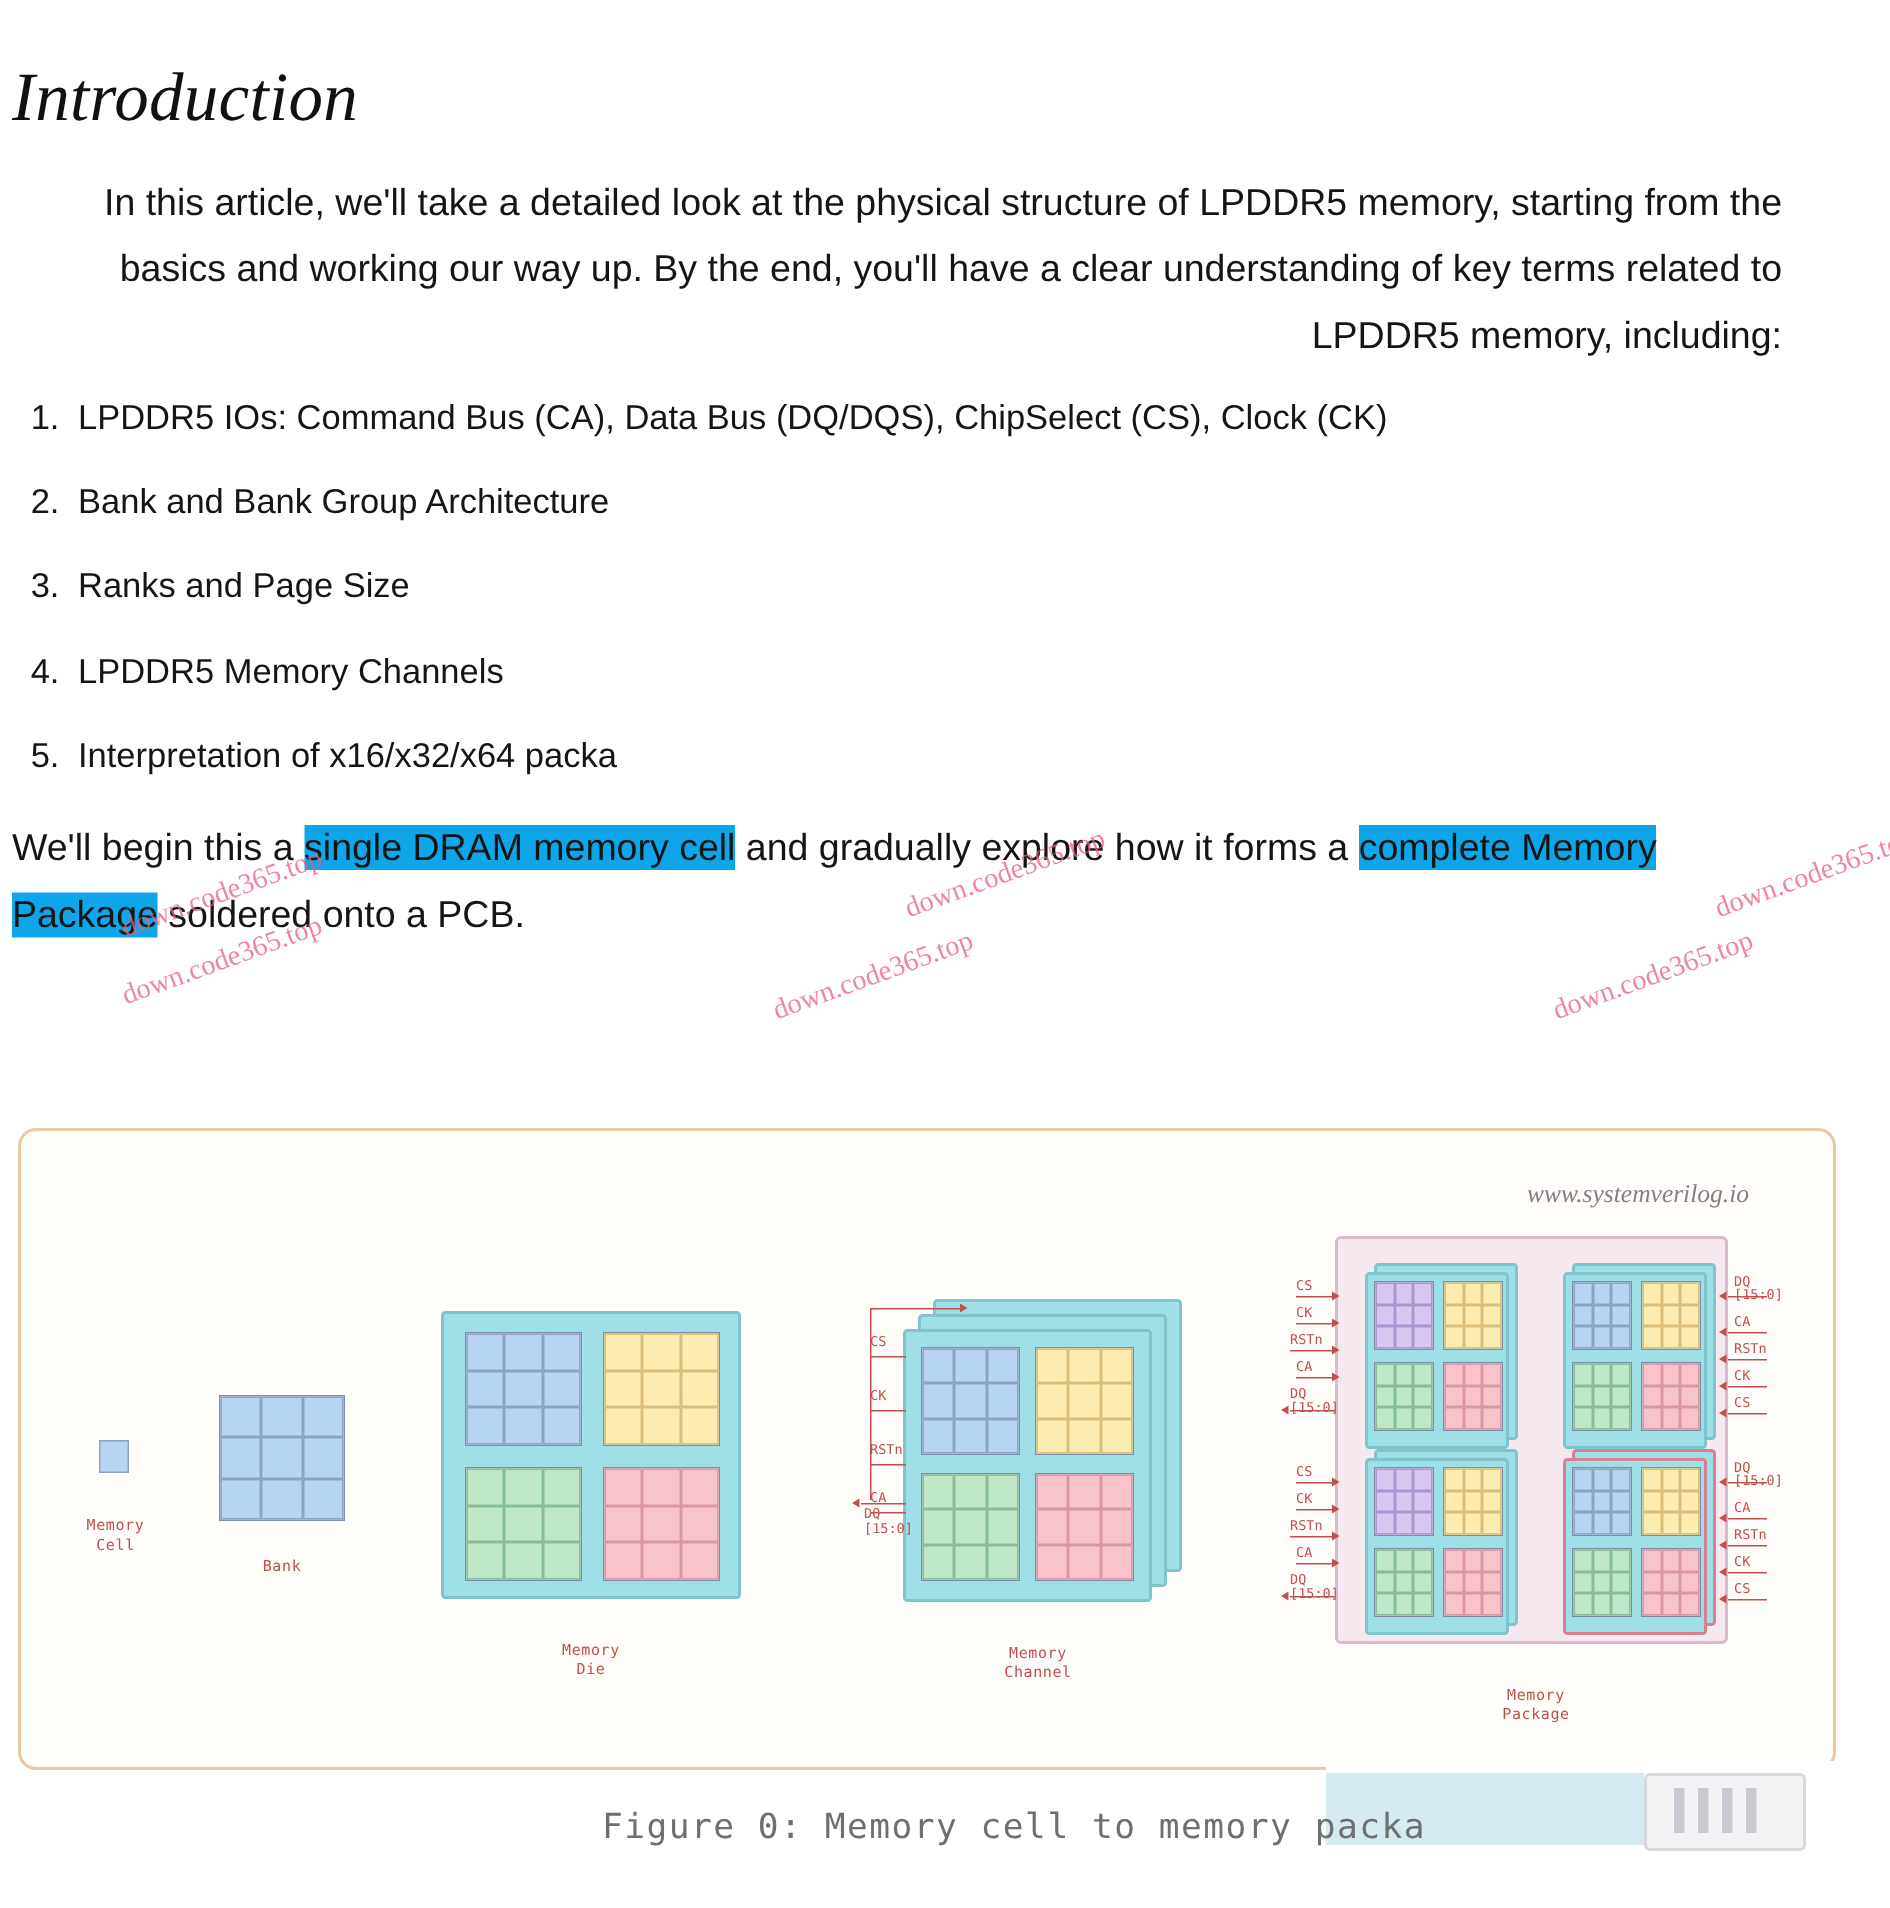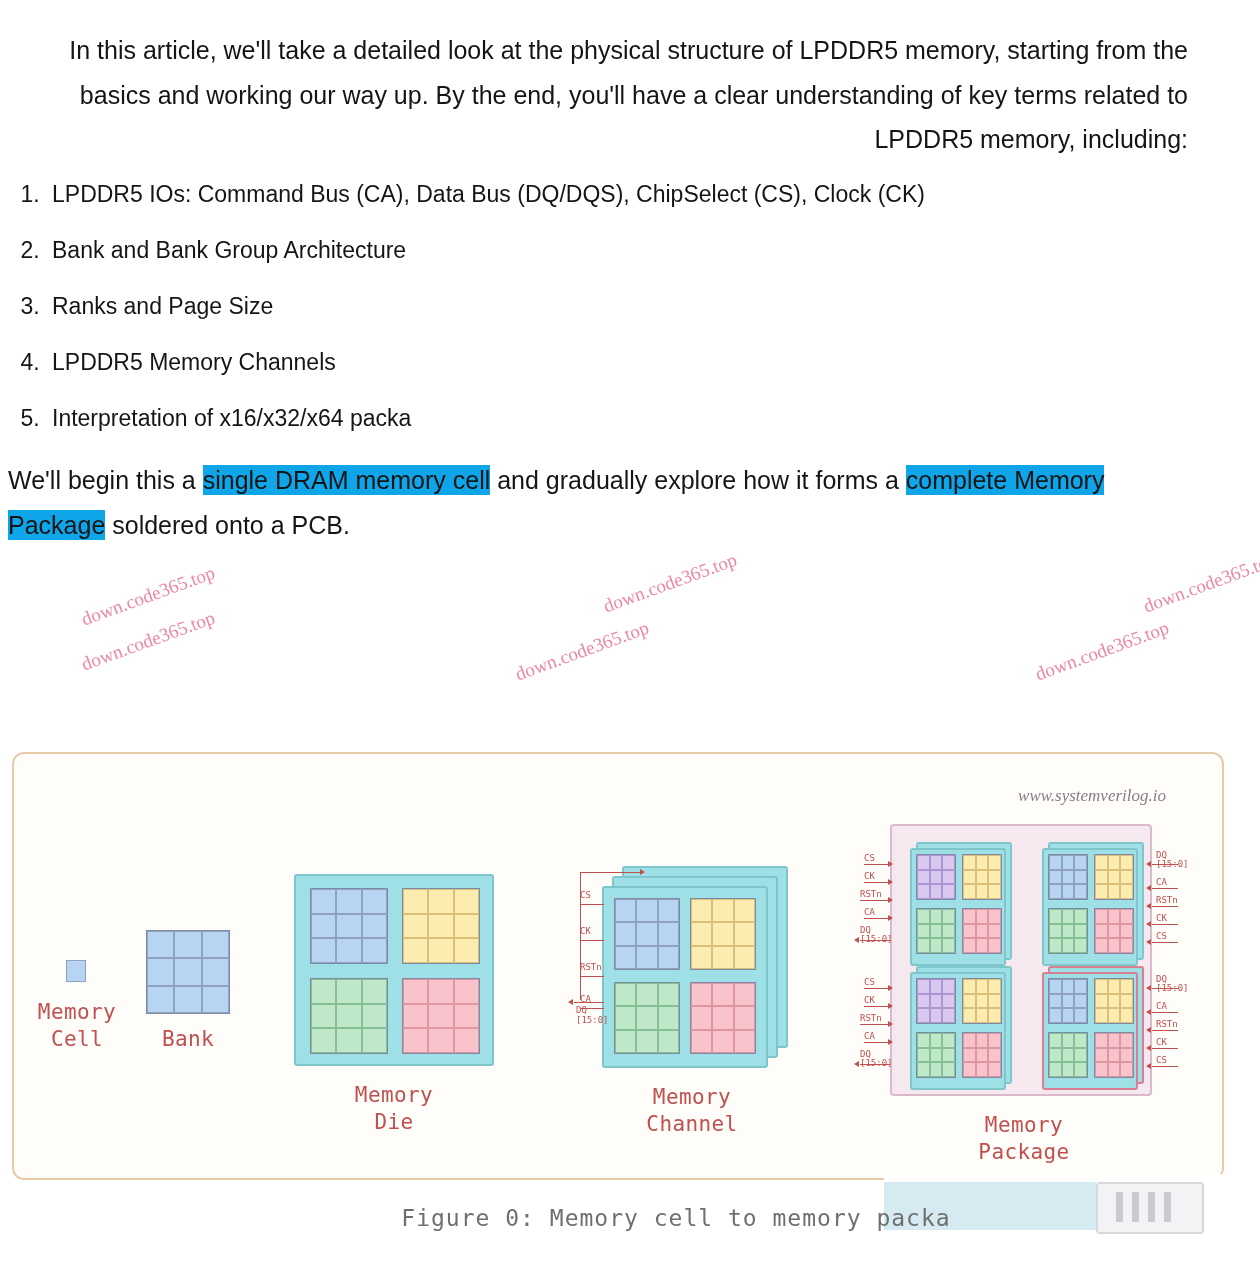--- a/index.html
+++ b/index.html
@@ -148,25 +148,26 @@
     width: 212px;
     height: 48px;
     background: #cfe8ef;
     opacity: .85;
   }
 
   
   .fig-label {
     position: absolute;
     font-family: "DejaVu Sans Mono", monospace;
-    font-size: 21px;
+    font-size: 10px;
     color: #c0504d;
     text-align: center;
     line-height: 1.3;
     letter-spacing: 0.4px;
+    margin-top: 12px;
   }
 
   
   .grid {
     position: absolute;
     display: grid;
     box-sizing: border-box;
     border: 1px solid #7a8ca8;
     background: #ffffff;
   }
@@ -233,20 +234,21 @@
     background: #b7d5f2;
     border: 1px solid #8fa3bd;
     box-sizing: border-box;
   }
 </style>
 </head>
 <body>
 
 <div class="page">
 
+  <h1 class="article-title">Introduction</h1>
 
   <p class="intro">In this article, we'll take a detailed look at the physical structure of LPDDR5 memory, starting from the basics and working our way up. By the end, you'll have a clear understanding of key terms related to LPDDR5 memory, including:</p>
 
   <ol class="key-list">
     <li>LPDDR5 IOs: Command Bus (CA), Data Bus (DQ/DQS), ChipSelect (CS), Clock (CK)</li>
     <li>Bank and Bank Group Architecture</li>
     <li>Ranks and Page Size</li>
     <li>LPDDR5 Memory Channels</li>
     <li>Interpretation of x16/x32/x64 packa</li>
   </ol>

